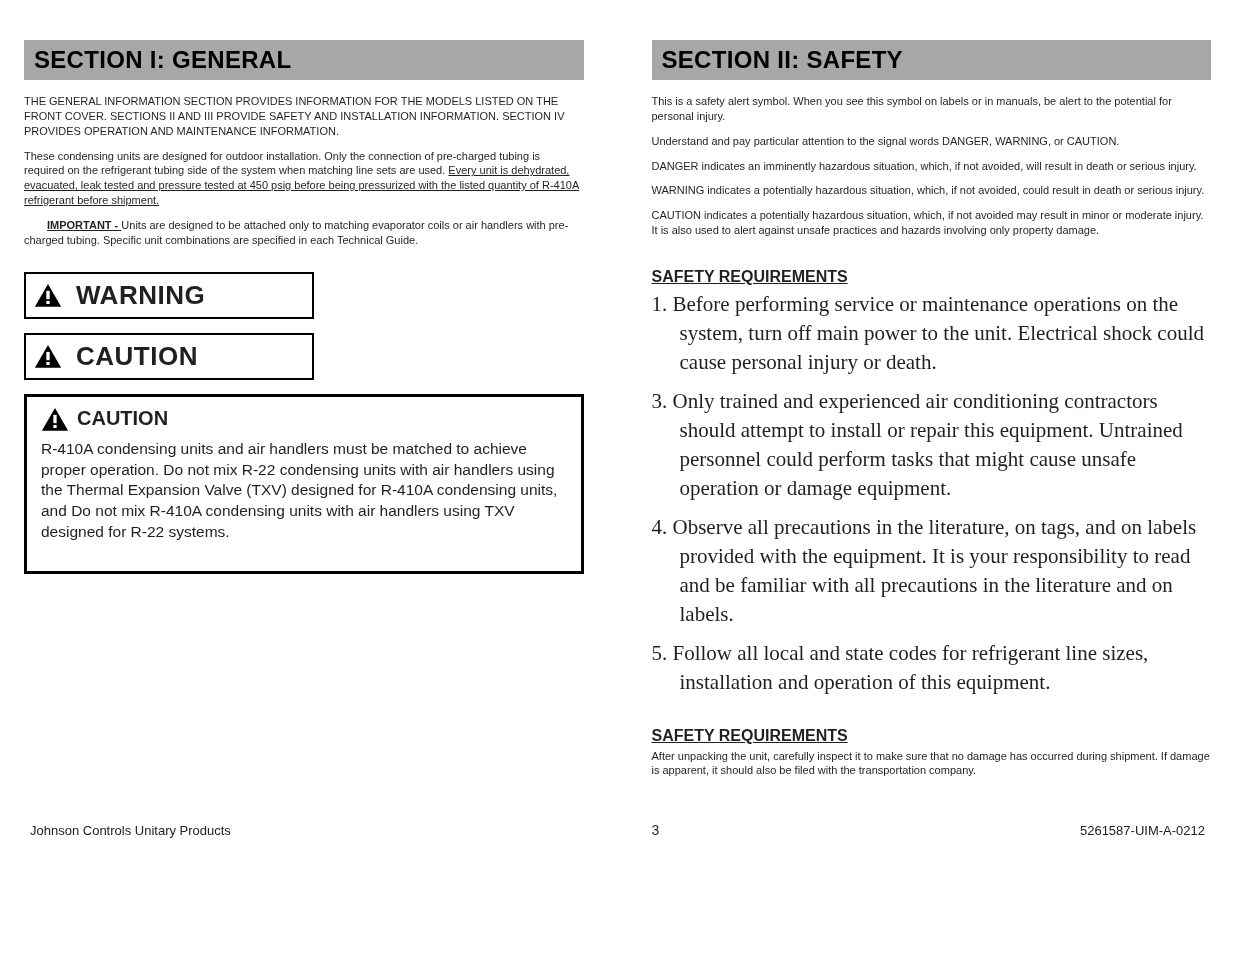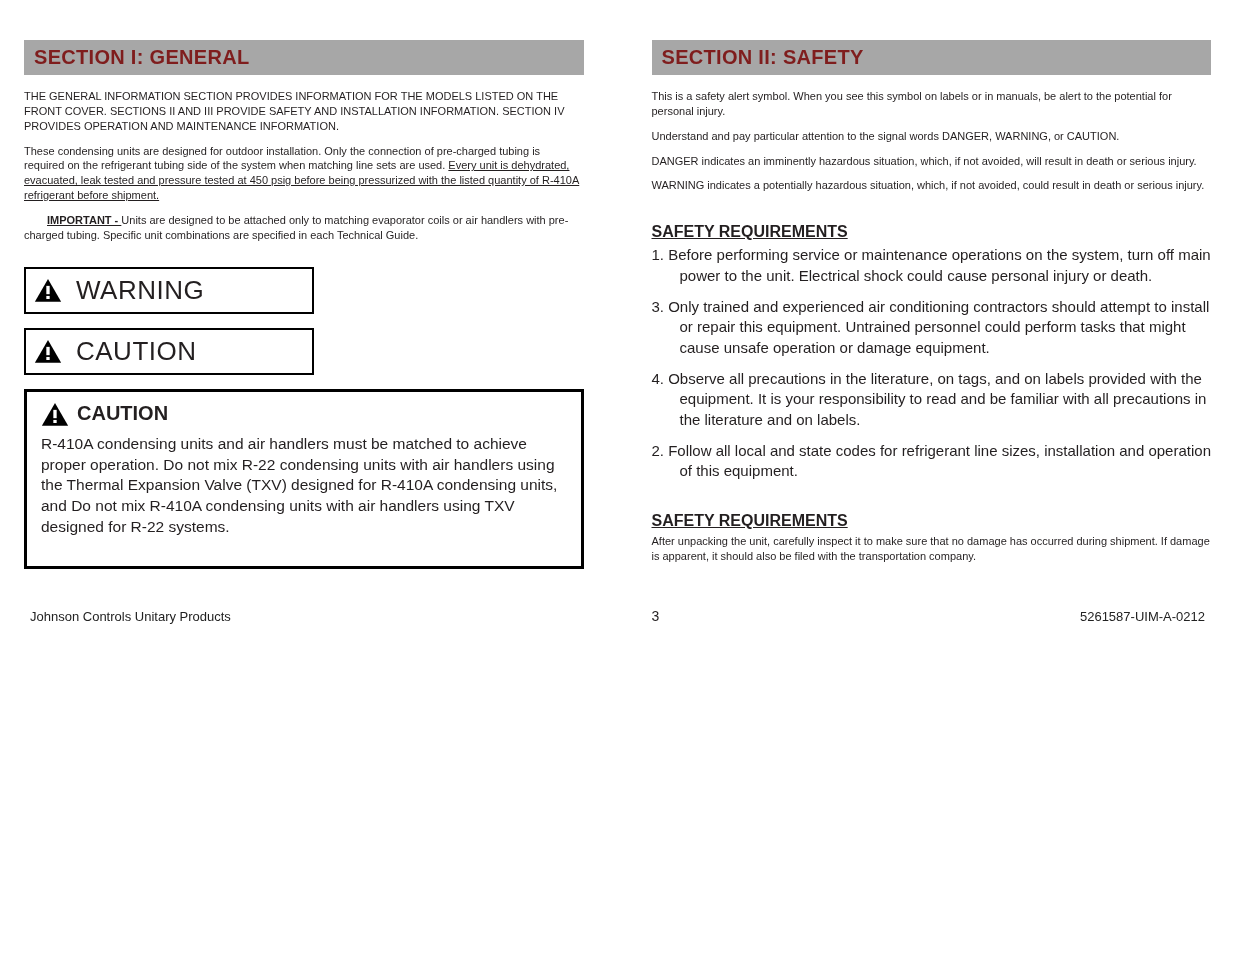--- a/index.html
+++ b/index.html
@@ -17,23 +17,23 @@
   .columns {
     display: flex;
     gap: 68px;
   }
   .col {
     flex: 1 1 0;
     min-width: 0;
   }
   .section-bar {
     background: #a7a7a7;
-    color: #7f1d1d;
+    color: #000000;
     font-weight: bold;
-    font-size: 20px;
+    font-size: 24px;
     padding: 6px 10px 6px 10px;
     letter-spacing: 0.3px;
     margin-bottom: 14px;
   }
   p {
     font-size: 11px;
     line-height: 1.35;
     margin-bottom: 12px;
   }
   .col-left p, .col-right p { margin-bottom: 10px; }
@@ -45,21 +45,21 @@
     padding: 6px 10px 6px 8px;
     display: flex;
     align-items: center;
     gap: 14px;
     margin-top: 24px;
     margin-bottom: 10px;
   }
   .warning-box-small.tight { margin-top: 14px; }
   .warning-label {
     font-size: 26px;
-    font-weight: 400;
+    font-weight: 700;
     letter-spacing: 0.5px;
   }
   .warning-body {
     border: 3px solid #000;
     margin-top: 14px;
     padding: 10px 14px 18px 14px;
   }
   .warning-body-header {
     display: flex;
     align-items: center;
@@ -86,25 +86,26 @@
     margin-top: 30px;
     margin-bottom: 4px;
   }
   ol.list {
     list-style: none;
     counter-reset: item;
     padding-left: 0;
     margin-top: 4px;
   }
   ol.list > li {
-    font-size: 15px;
+    font-size: 21px;
     line-height: 1.38;
     padding-left: 28px;
     text-indent: -28px;
     margin-bottom: 10px;
+    font-family: Liberation Serif, serif;
   }
   .footer {
     display: flex;
     justify-content: space-between;
     align-items: flex-end;
     margin-top: 34px;
     padding: 0 6px;
   }
   .footer .left, .footer .right {
     font-size: 13px;
@@ -169,27 +170,28 @@
       </div>
     </div>
 
     <div class="col col-right">
       <div class="section-bar">SECTION II: SAFETY</div>
 
       <p>This is a safety alert symbol. When you see this symbol on labels or in manuals, be alert to the potential for personal injury.</p>
       <p>Understand and pay particular attention to the signal words DANGER, WARNING, or CAUTION.</p>
       <p>DANGER indicates an imminently hazardous situation, which, if not avoided, will result in death or serious injury.</p>
       <p>WARNING indicates a potentially hazardous situation, which, if not avoided, could result in death or serious injury.</p>
+      <p>CAUTION indicates a potentially hazardous situation, which, if not avoided may result in minor or moderate injury. It is also used to alert against unsafe practices and hazards involving only property damage.</p>
 
       <div class="subhead">SAFETY REQUIREMENTS</div>
       <ol class="list">
         <li>1.     Before performing service or maintenance operations on the system, turn off main power to the unit. Electrical shock could cause personal injury or death.</li>
         <li>3.     Only trained and experienced air conditioning contractors should attempt to install or repair this equipment. Untrained personnel could perform tasks that might cause unsafe operation or damage equipment.</li>
         <li>4.     Observe all precautions in the literature, on tags, and on labels provided with the equipment. It is your responsibility to read and be familiar with all precautions in the literature and on labels.</li>
-        <li>2.     Follow all local and state codes for refrigerant line sizes, installation and operation of this equipment.</li>
+        <li>5.     Follow all local and state codes for refrigerant line sizes, installation and operation of this equipment.</li>
       </ol>
 
       <div class="subhead">SAFETY REQUIREMENTS</div>
       <p>After unpacking the unit, carefully inspect it to make sure that no damage has occurred during shipment. If damage is apparent, it should also be filed with the transportation company.</p>
     </div>
 
   </div>
 
   <div class="footer">
     <div class="left">Johnson Controls Unitary Products</div>

